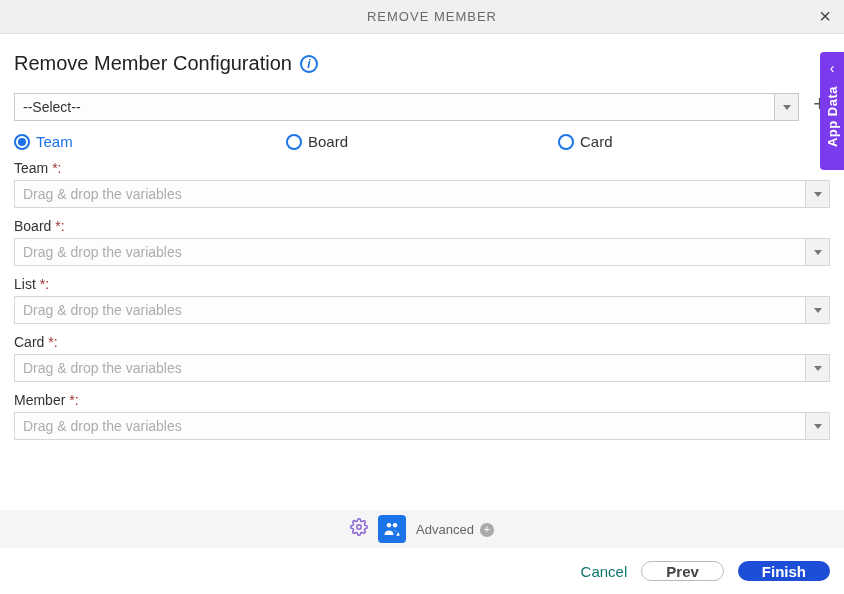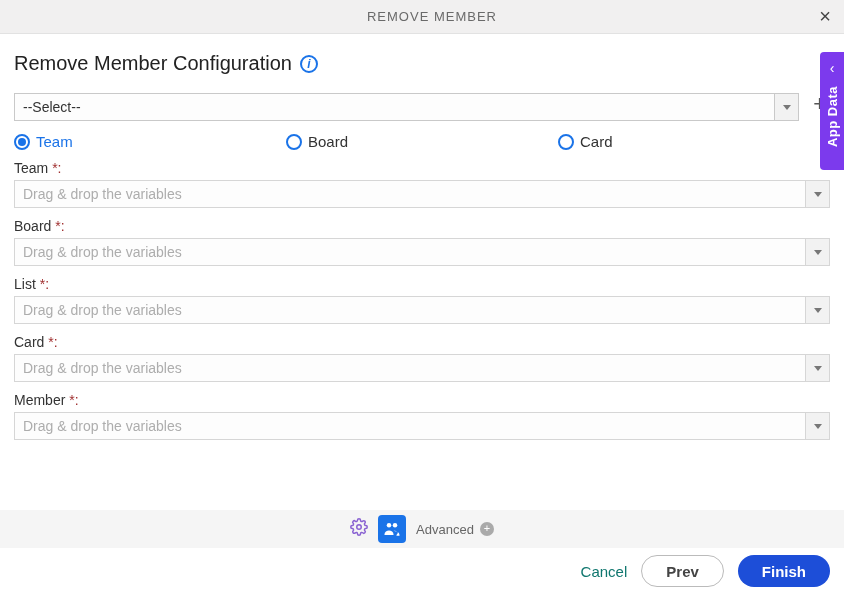--- a/index.html
+++ b/index.html
@@ -163,21 +163,21 @@
     justify-content: center;
     gap: 10px;
   }
   .gear-icon svg { width: 18px; height: 18px; }
   .people-icon {
     width: 28px; height: 28px;
     background: #1a73e8;
     border-radius: 4px;
     display: flex; align-items: center; justify-content: center;
   }
-  .adv-row { display: flex; align-items: flex-start; gap: 6px; font-size: 13px; color: #666; }
+  .adv-row { display: flex; align-items: flex-end; gap: 6px; font-size: 13px; color: #666; }
   .plus-circle {
     width: 14px; height: 14px;
     border-radius: 50%;
     background: #aaa;
     color: #fff;
     display: flex; align-items: center; justify-content: center;
     font-size: 11px;
     line-height: 1;
   }
 
@@ -191,21 +191,21 @@
     gap: 14px;
     padding-right: 14px;
     background: #fff;
   }
   .link-btn {
     font-size: 15px;
     color: #0f766e;
     cursor: pointer;
   }
   .btn {
-    height: 32px;
+    height: 20px;
     padding: 0 24px;
     border-radius: 16px;
     font-size: 15px;
     font-weight: 600;
     cursor: pointer;
     display: flex; align-items: center; justify-content: center;
   }
   .btn-outline {
     background: #fff;
     border: 1px solid #bbb;

